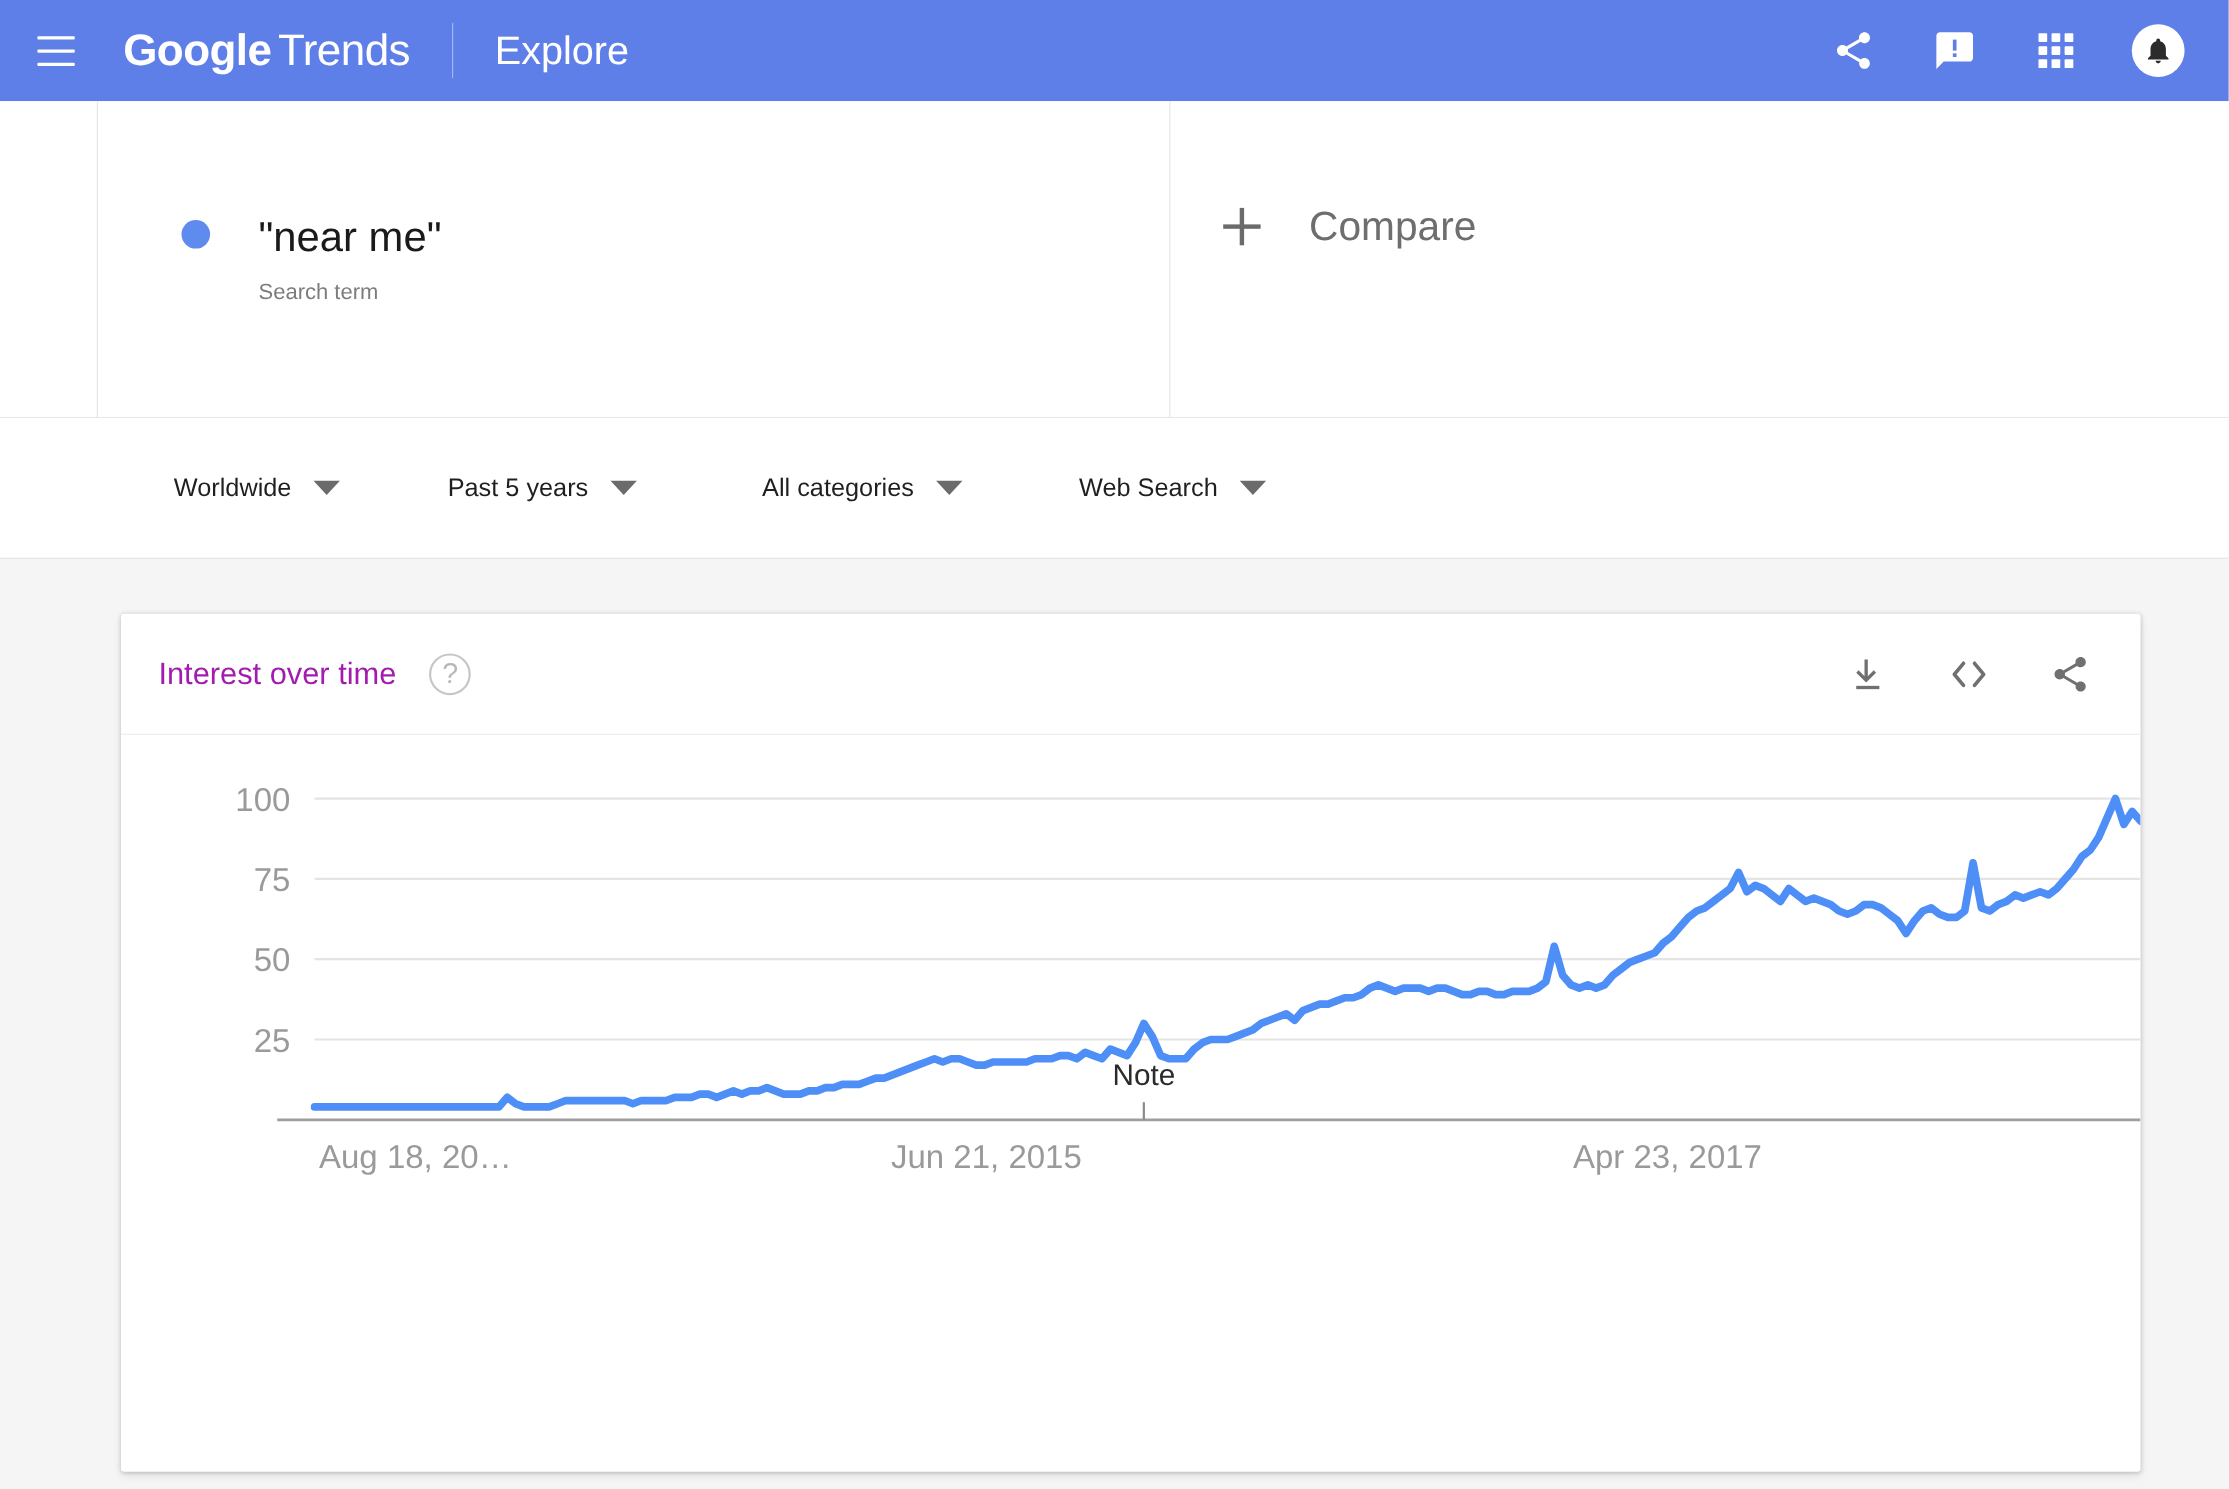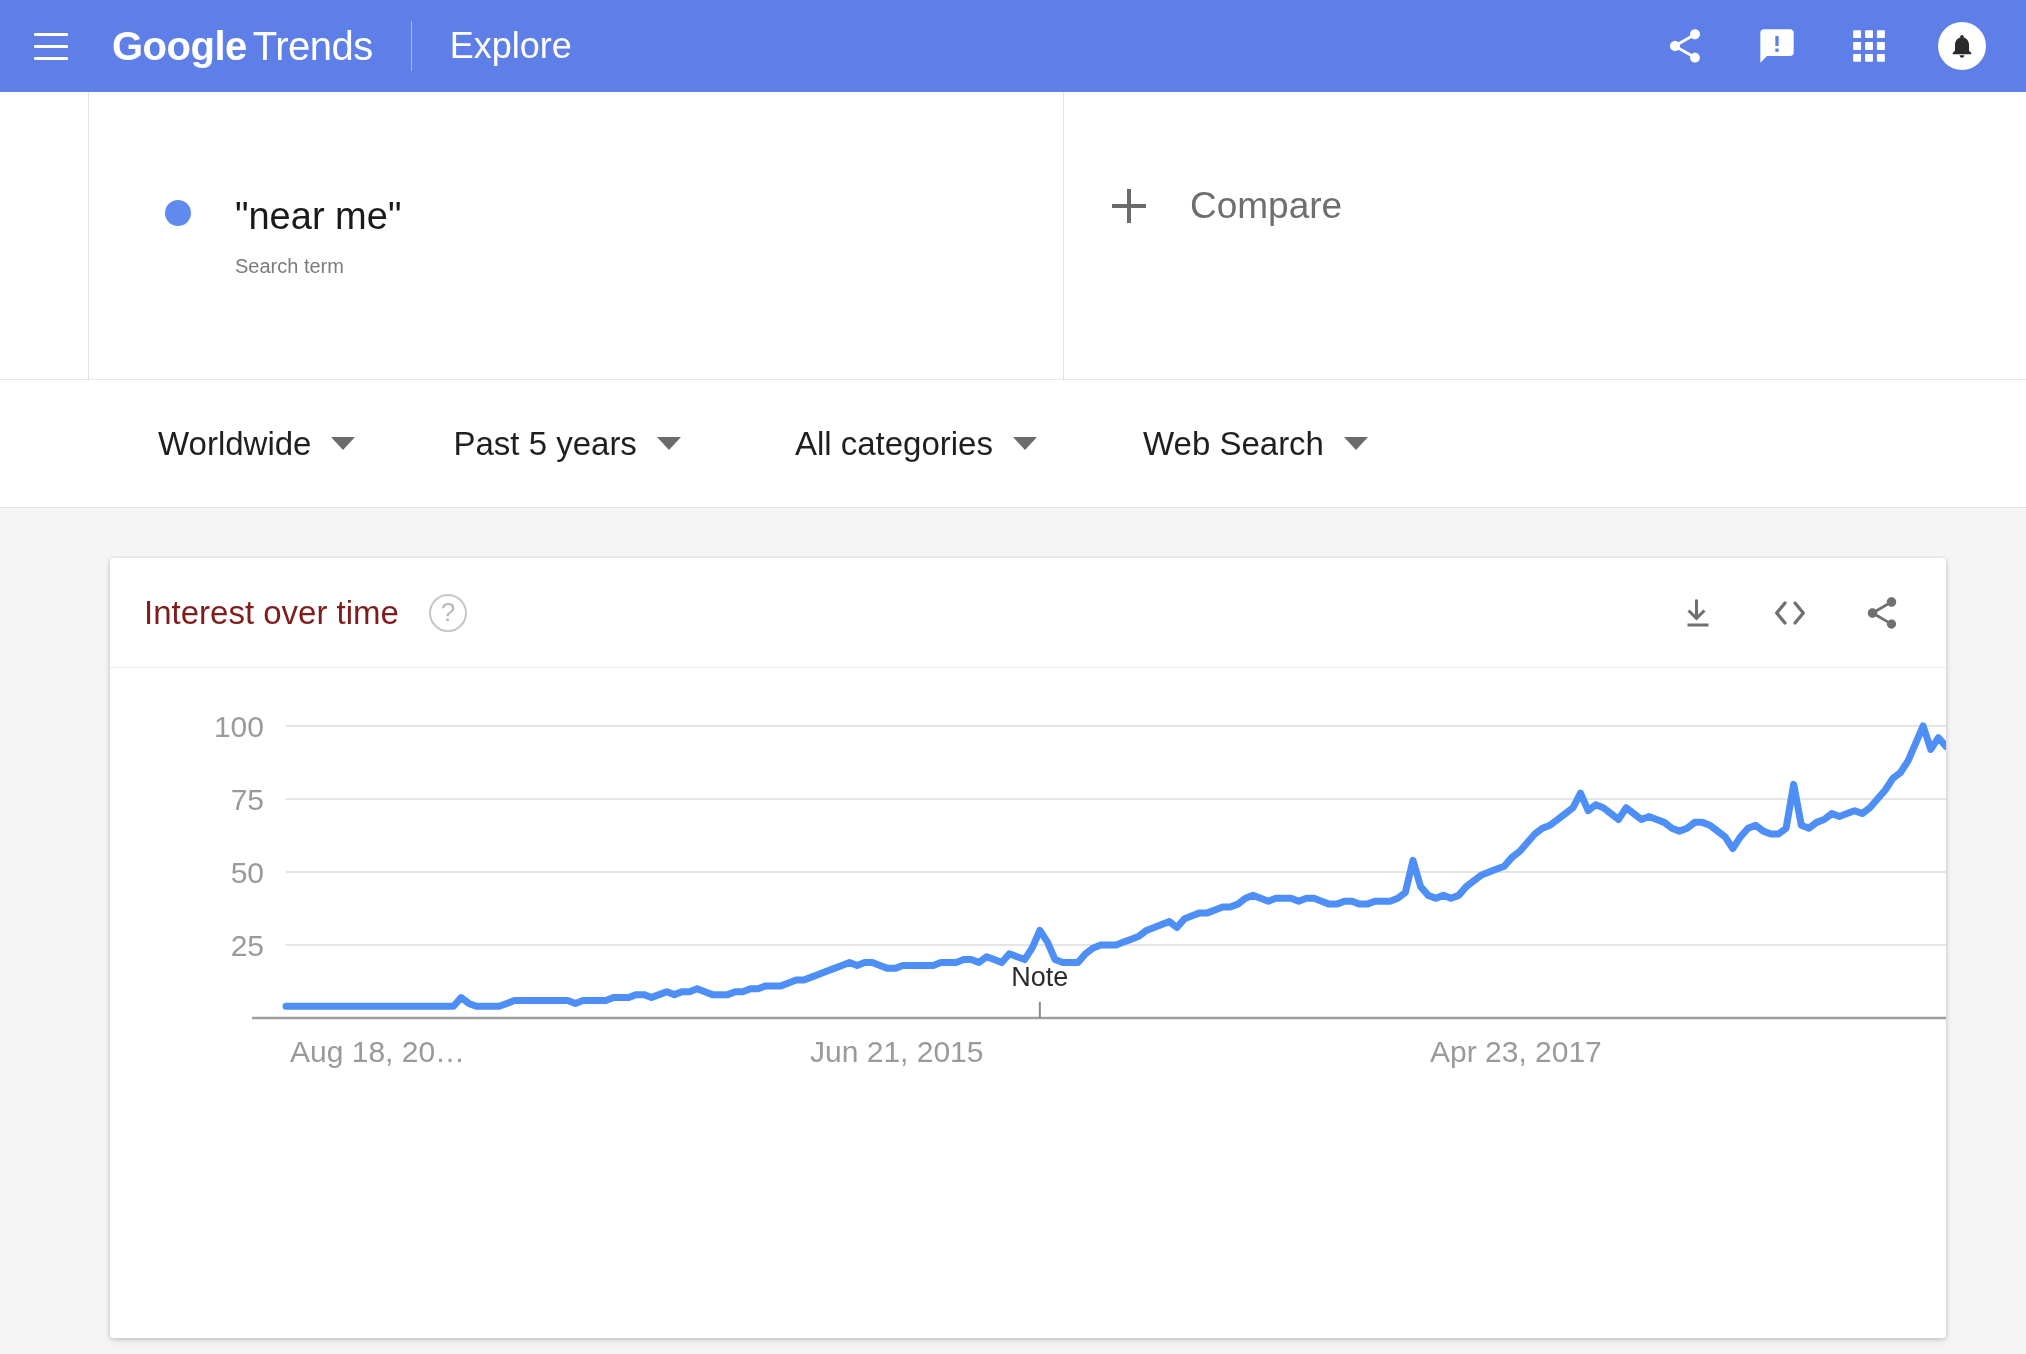--- a/index.html
+++ b/index.html
@@ -96,21 +96,21 @@
   .filter-bar {
     position: absolute; top: 380px; left: 0;
     width: 2026px; height: 128px;
     background: #fff;
     border-bottom: 1px solid #e3e3e3;
     display: flex; align-items: center;
   }
   .filter {
     display: flex; align-items: center; cursor: pointer; white-space: nowrap;
   }
-  .filter-label { font-size: 33px; color: #1f1f1f; }
+  .filter-label { font-size: 23px; color: #1f1f1f; }
   .caret {
     margin-left: 20px;
     width: 0; height: 0;
     border-left: 12px solid transparent;
     border-right: 12px solid transparent;
     border-top: 13px solid #6b6b6b;
   }
   #f1 { margin-left: 158px; }
   #f2 { margin-left: 98px; }
   #f3 { margin-left: 114px; }
@@ -121,21 +121,21 @@
     position: absolute; left: 110px; top: 558px;
     width: 1836px; height: 780px;
     background: #fff; border-radius: 3px;
     box-shadow: 0 1px 4px rgba(0,0,0,.18), 0 3px 9px rgba(0,0,0,.08);
     overflow: hidden;
   }
   .card-head {
     height: 110px; display: flex; align-items: center;
     border-bottom: 1px solid #ececec;
   }
-  .card-title { margin-left: 34px; font-size: 33px; color: #7f1d1d; }
+  .card-title { margin-left: 34px; font-size: 28px; color: #a21caf; }
   .help-icon {
     margin-left: 30px; width: 38px; height: 38px; border-radius: 50%;
     border: 2.5px solid #c6c6c6; color: #b8b8b8;
     font-size: 26px; display: flex; align-items: center; justify-content: center;
     cursor: pointer;
   }
   .card-actions { margin-left: auto; margin-right: 42px; display: flex; align-items: center; gap: 48px; }
   .card-act { width: 44px; height: 44px; display: flex; align-items: center; justify-content: center; cursor: pointer; }
 
   

